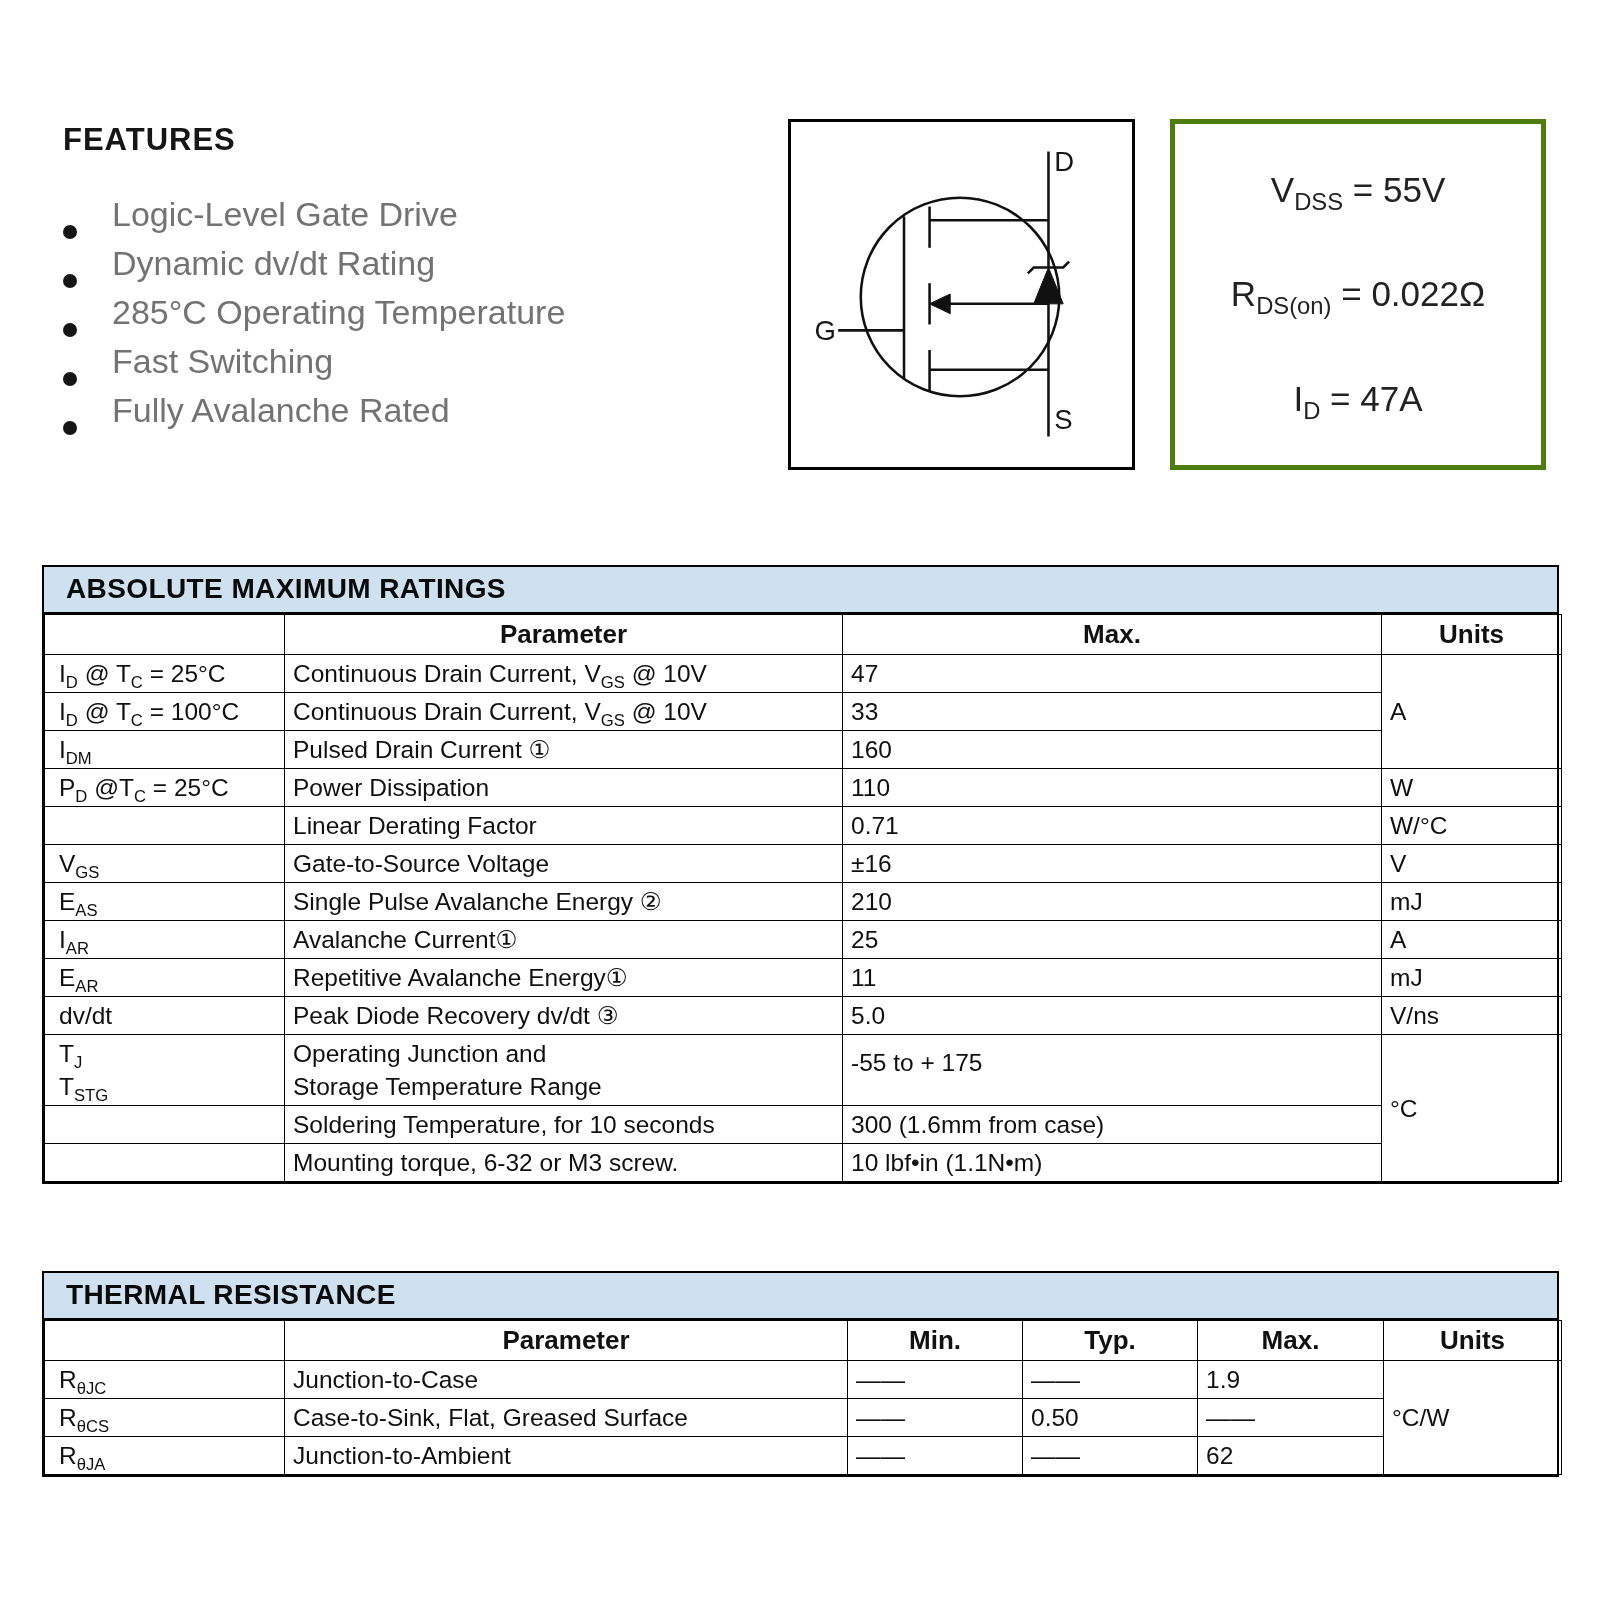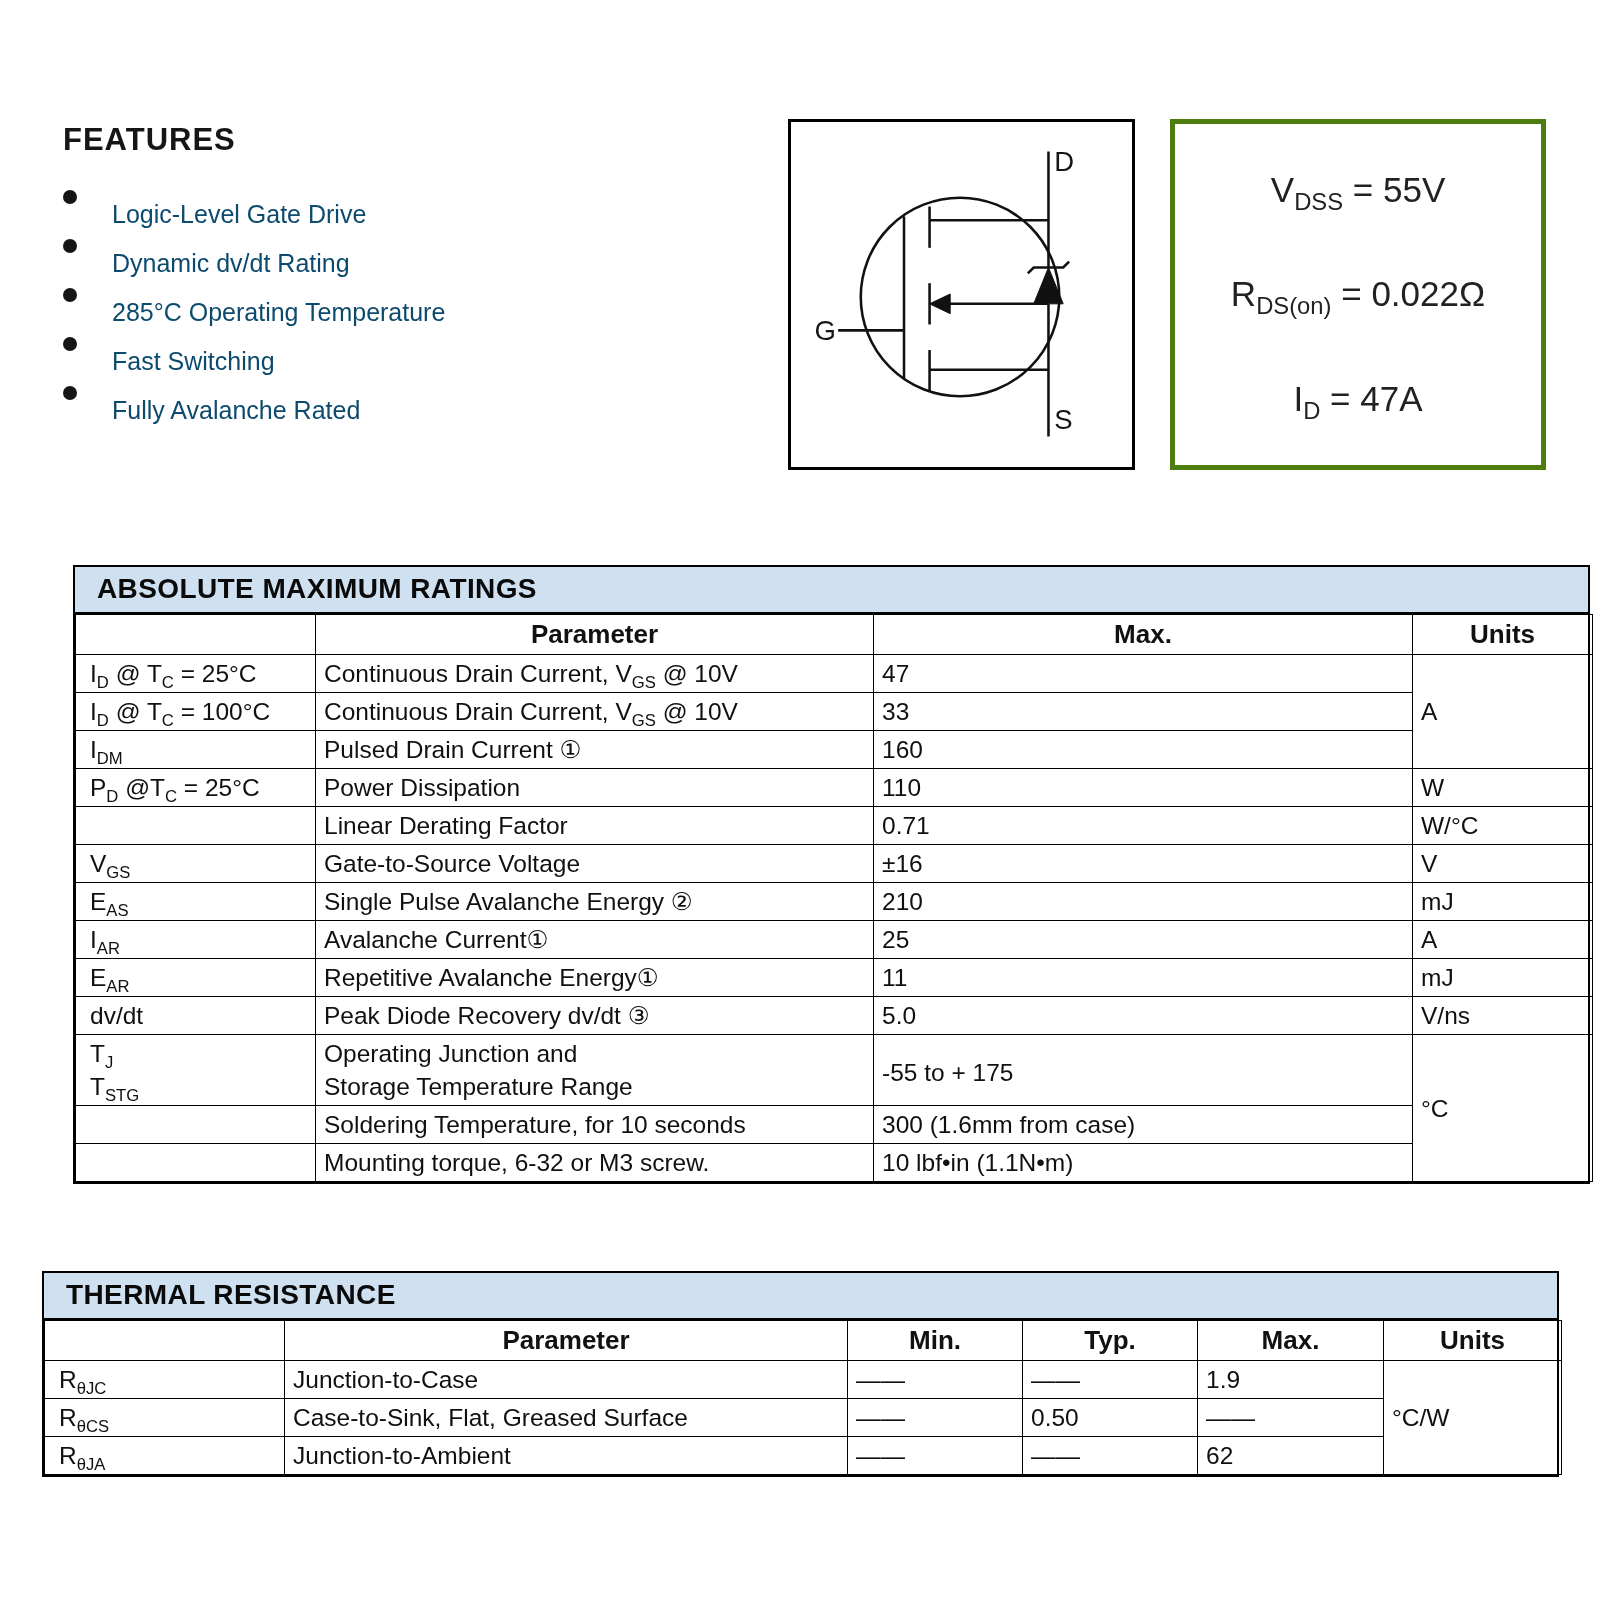--- a/index.html
+++ b/index.html
@@ -7,52 +7,52 @@
   body {
     width:1601px; height:1601px; position:relative; overflow:hidden;
     font-family:"Liberation Sans", sans-serif; color:#111;
   }
   sub { font-size:68%; line-height:0; }
 
   
   .features { position:absolute; left:63px; top:122px; }
   .features .f-title { font-size:31px; font-weight:bold; letter-spacing:1px; color:#161616; }
   .features ul { list-style:none; margin-top:32px; }
-  .features li { display:flex; align-items:flex-start; font-size:25px; line-height:49px; color:#0c4a6e; }
+  .features li { display:flex; align-items:flex-end; font-size:34px; line-height:49px; color:#737373; }
   .bullet { width:14px; height:14px; border-radius:50%; background:#151515; margin-right:35px; flex:none; }
 
   
   .sym-box {
     position:absolute; left:788px; top:119px; width:347px; height:351px;
     border:3px solid #000; background:#fff;
   }
   .sym-box svg { width:100%; height:100%; }
   .spec-box {
     position:absolute; left:1170px; top:119px; width:376px; height:351px;
     border:5px solid #4d7c0f; background:#fff;
     display:flex; flex-direction:column; justify-content:space-around; align-items:center;
     font-size:35px; color:#222; padding:14px 6px;
   }
 
   
   .tbl-wrap { position:absolute; left:42px; width:1517px; border:2px solid #000; background:#fff; }
-  .abs { top:565px;margin-left:31px; }
+  .abs { top:565px; }
   .thermal { top:1271px; }
   .tbl-title {
     background:#cfe1f1; border-bottom:2px solid #000;
     font-size:28px; font-weight:bold; color:#0a0a0a;
     padding:6px 0 7px 22px; letter-spacing:0.4px;
   }
   table { border-collapse:collapse; width:100%; table-layout:fixed; }
   th, td { border:1.5px solid #000; vertical-align:middle; }
   th { font-size:26px; font-weight:bold; text-align:center; height:40px; padding:2px 6px; }
   td { font-size:24.5px; height:37px; padding:2px 8px; line-height:33px; color:#101010; }
   tbody td:first-child { padding-left:14px; }
   td.c { text-align:left; }
-  td.top { vertical-align:top; padding-top:21px; }
+  td.top { vertical-align:top; padding-top:11px; }
 </style>
 </head>
 <body>
 
 <section class="features">
   <div class="f-title">FEATURES</div>
   <ul>
     <li>
         <span class="bullet"></span>
         <span>Logic-Level Gate Drive</span>

